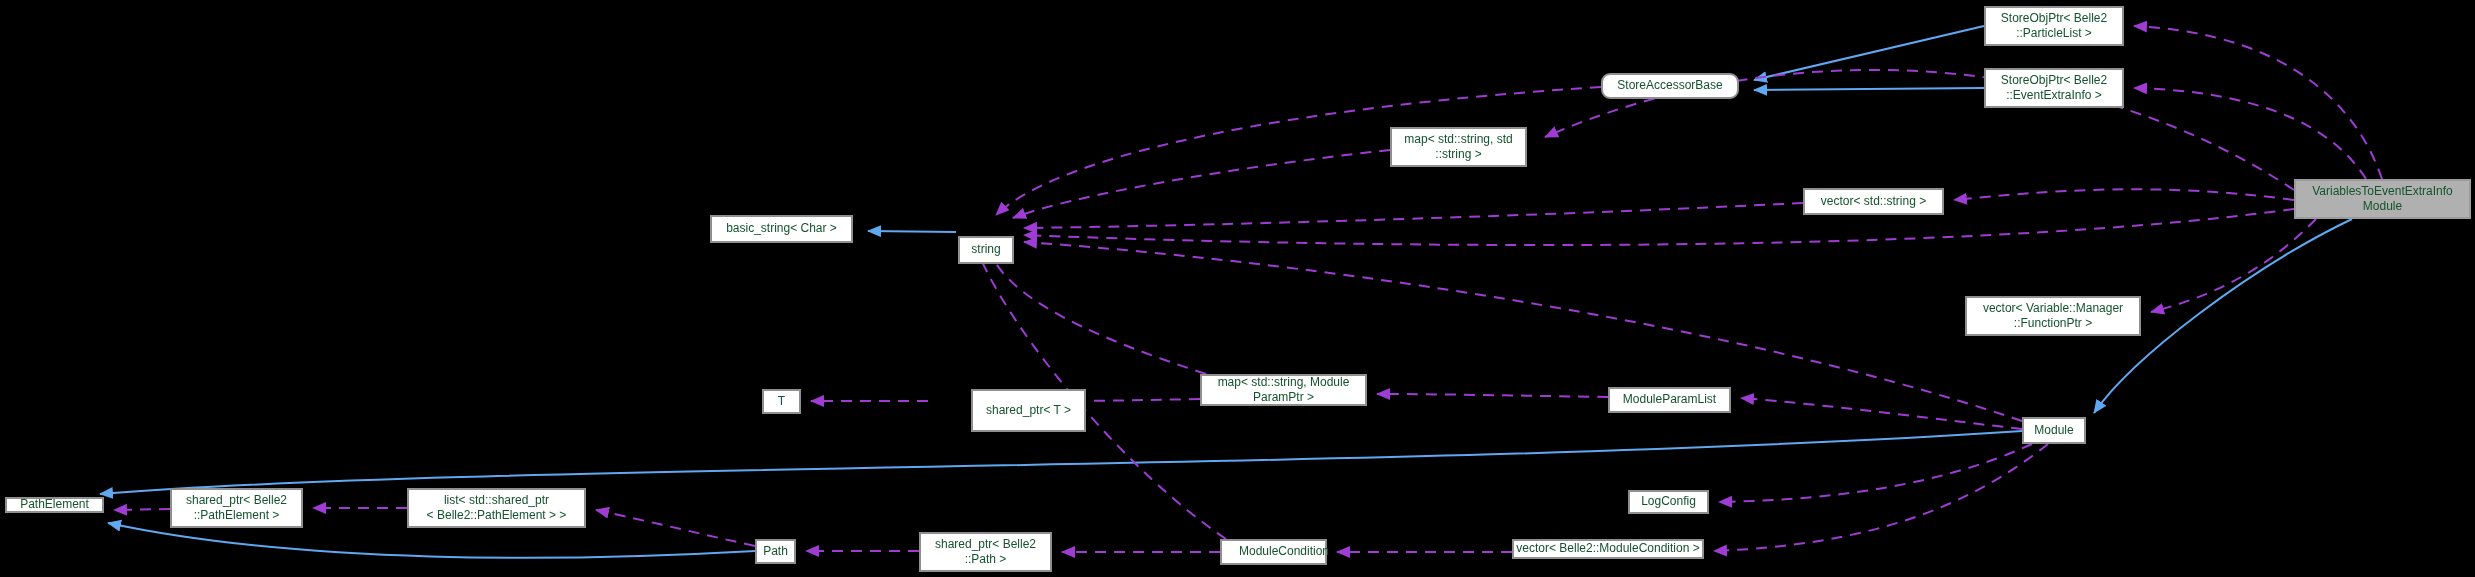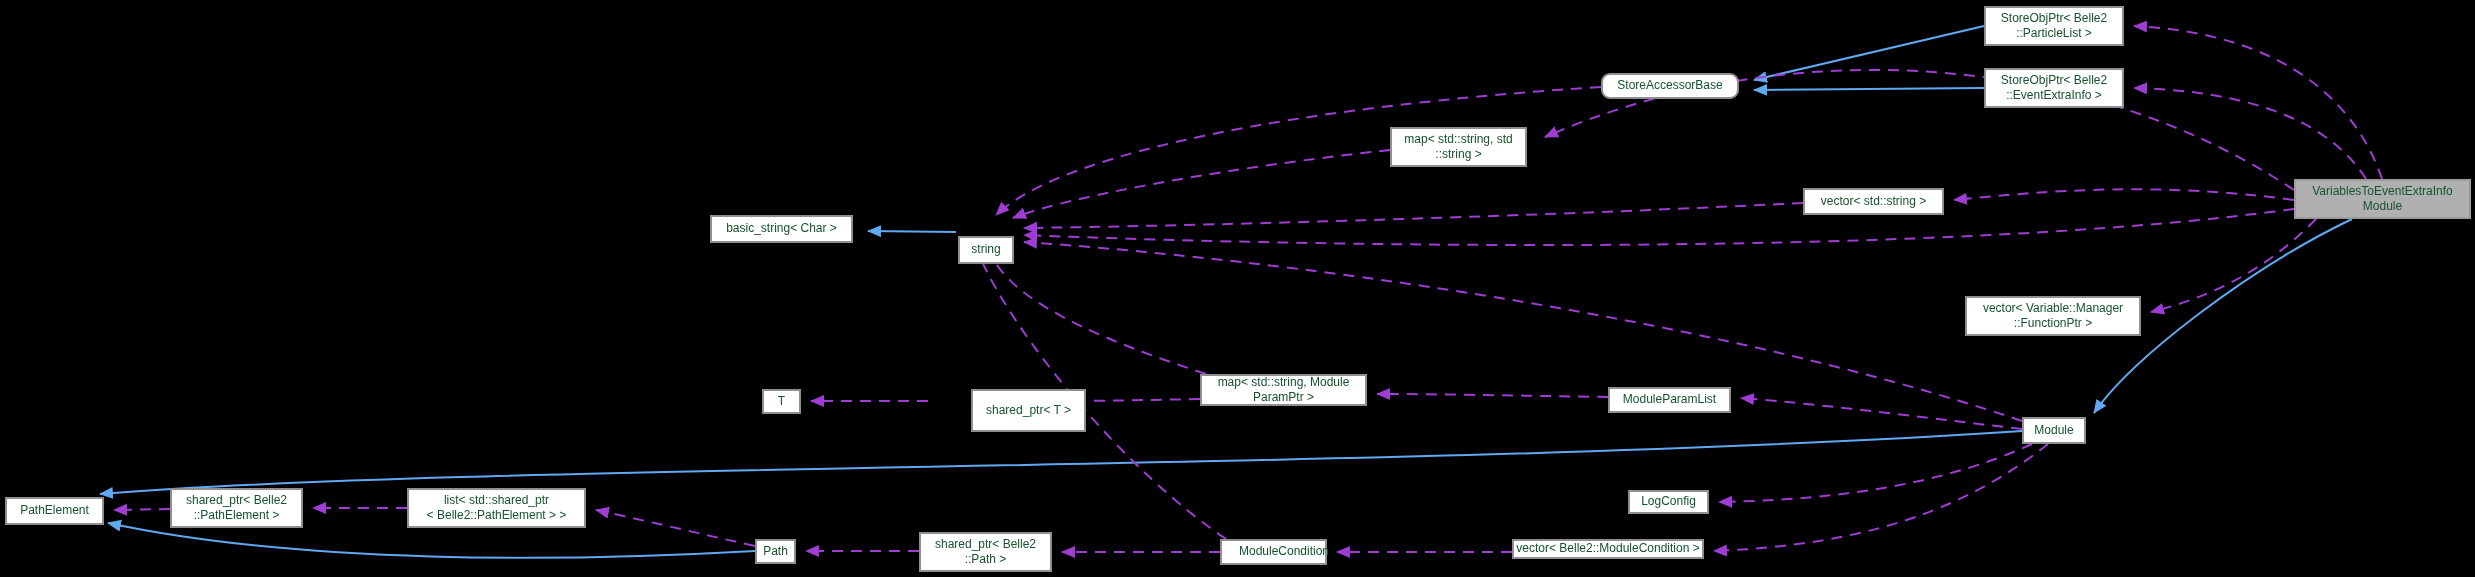--- a/index.html
+++ b/index.html
@@ -83,21 +83,21 @@
 <div class="node" style="left:710px;top:215px;width:143px;height:28px;">basic_string&lt; Char &gt;</div>
 <div class="node" style="left:958px;top:236px;width:56px;height:28px;">string</div>
 <div class="node" style="left:1965px;top:296px;width:176px;height:40px;">vector&lt; Variable::Manager
 ::FunctionPtr &gt;</div>
 <div class="node" style="left:1200px;top:374px;width:167px;height:32px;">map&lt; std::string, Module
 ParamPtr &gt;</div>
 <div class="node" style="left:1608px;top:387px;width:123px;height:26px;">ModuleParamList</div>
 <div class="node" style="left:762px;top:389px;width:39px;height:25px;">T</div>
 <div class="node" style="left:928px;top:389px;width:115px;height:43px;margin-left:43px;">shared_ptr&lt; T &gt;</div>
 <div class="node" style="left:2022px;top:417px;width:64px;height:27px;">Module</div>
-<div class="node" style="left:5px;top:497px;width:99px;height:28px;">PathElement</div>
+<div class="node" style="left:5px;top:497px;width:99px;height:16px;">PathElement</div>
 <div class="node" style="left:170px;top:488px;width:133px;height:40px;">shared_ptr&lt; Belle2
 ::PathElement &gt;</div>
 <div class="node" style="left:407px;top:488px;width:179px;height:40px;">list&lt; std::shared_ptr
 &lt; Belle2::PathElement &gt; &gt;</div>
 <div class="node" style="left:755px;top:539px;width:41px;height:25px;">Path</div>
 <div class="node" style="left:919px;top:532px;width:133px;height:40px;">shared_ptr&lt; Belle2
 ::Path &gt;</div>
 <div class="node" style="left:1220px;top:539px;width:107px;height:26px;padding-left:21px;">ModuleCondition</div>
 <div class="node" style="left:1512px;top:539px;width:192px;height:20px;">vector&lt; Belle2::ModuleCondition &gt;</div>
 <div class="node" style="left:1628px;top:490px;width:81px;height:24px;">LogConfig</div>

